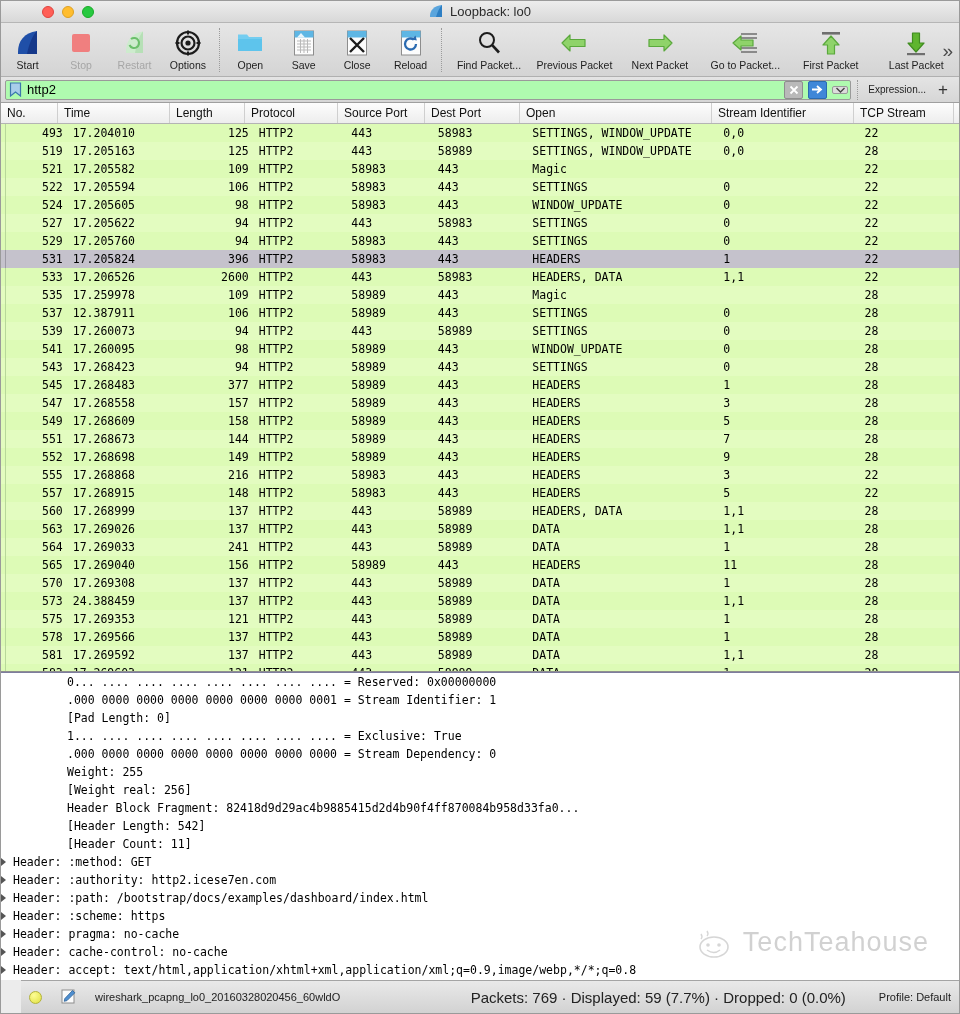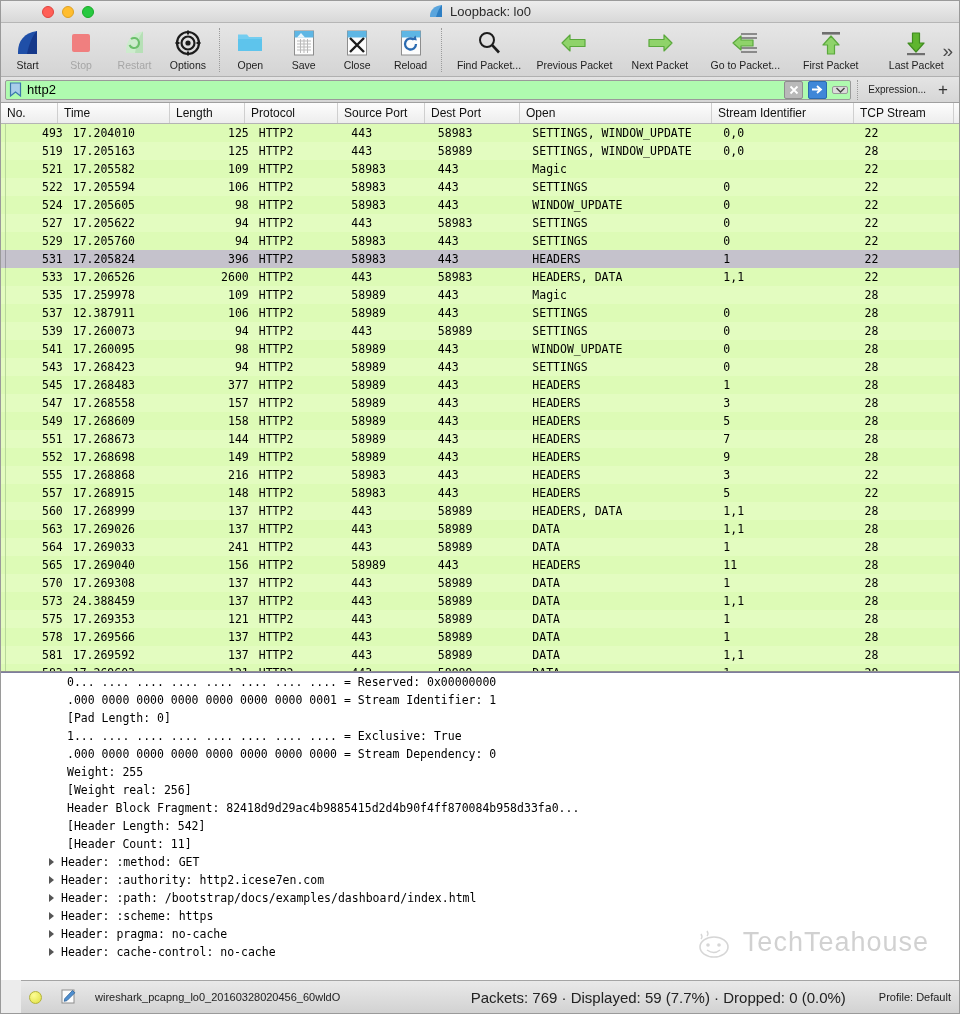--- a/index.html
+++ b/index.html
@@ -146,21 +146,21 @@
     background: #fff;
     overflow: hidden; position: relative;
     border-top: 1px solid #7d7d9e;
   }
   .dline {
     height: 18px; display: flex; align-items: center;
     font-family: "DejaVu Sans Mono", monospace;
     font-size: 11.5px; color: #000; white-space: nowrap;
   }
   .d-indent1 { padding-left: 66px; }
-  .d-arrow-wrap { padding-left: 48px; display: flex; align-items: center; gap: 7px; }
+  .d-arrow-wrap { display: flex; align-items: center; gap: 7px; }
   .tri {
     width: 0; height: 0; flex: 0 0 auto;
     border-left: 5px solid #555;
     border-top: 4px solid transparent;
     border-bottom: 4px solid transparent;
   }
 
   
   .watermark {
     position: absolute; right: 30px; bottom: 22px;
@@ -833,20 +833,24 @@
           <span class="tri"></span>
           <span>Header: :scheme: https</span>
         </div>
         <div class="dline d-arrow-wrap">
           <span class="tri"></span>
           <span>Header: pragma: no-cache</span>
         </div>
         <div class="dline d-arrow-wrap">
           <span class="tri"></span>
           <span>Header: cache-control: no-cache</span>
+        </div>
+        <div class="dline d-arrow-wrap">
+          <span class="tri"></span>
+          <span>Header: accept: text/html,application/xhtml+xml,application/xml;q=0.9,image/webp,*/*;q=0.8</span>
         </div>
       </div>
     <div class="watermark">
       <svg width="38" height="30" viewBox="0 0 38 30">
         <ellipse cx="19" cy="19" rx="14" ry="10" fill="none" stroke="#9a9a9a" stroke-width="1.6"></ellipse>
         <circle cx="13" cy="17" r="1.8" fill="#9a9a9a"></circle>
         <circle cx="24" cy="17" r="1.8" fill="#9a9a9a"></circle>
         <path d="M12 22 q7 5 13 0" stroke="#9a9a9a" stroke-width="1.4" fill="none"></path>
         <path d="M6 6 q2 3 0 5 M12 3 q2 3 0 5" stroke="#9a9a9a" stroke-width="1.4" fill="none"></path>
       </svg>

